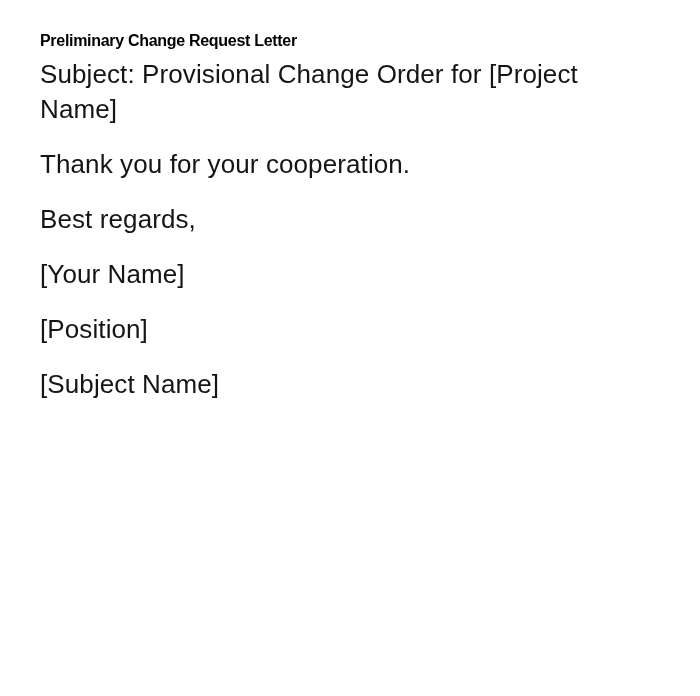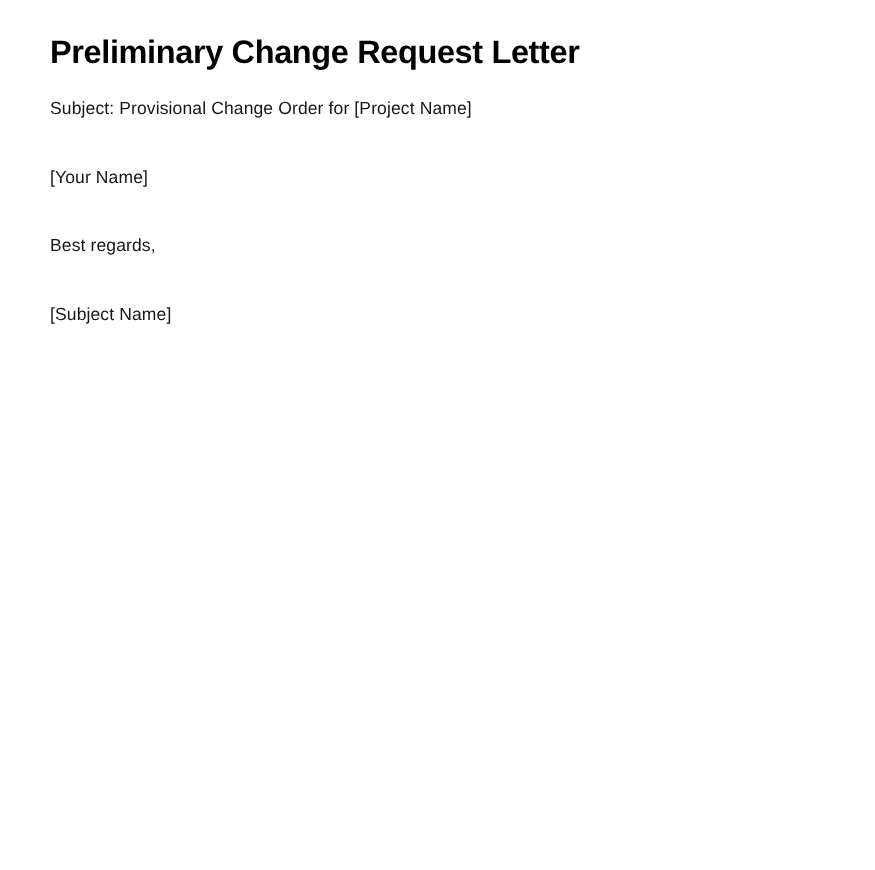--- a/index.html
+++ b/index.html
@@ -16,37 +16,39 @@
     }
     .page {
       position: relative;
       padding: 25px 40px 0 40px;
       box-sizing: border-box;
       width: 700px;
     }
     .title {
       font-family: "Liberation Sans", sans-serif;
       font-weight: 700;
-      font-size: 26px;
+      font-size: 16px;
       line-height: 32px;
       letter-spacing: -0.3px;
-      margin: 0 0 12px 0;
+      margin: 0 0 0 0;
       color: #000000;
     }
     .para {
-      font-size: 14px;
+      font-size: 26px;
       line-height: 35px;
       margin: 0 0 20px 0;
       color: #151515;
       letter-spacing: 0.1px;
       width: 610px;
     }
   </style>
 </head>
 <body>
 
 <div class="page">
   <h1 class="title">Preliminary Change Request Letter</h1>
   <p class="para">Subject: Provisional Change Order for [Project Name]</p>
+  <p class="para">Thank you for your cooperation.</p>
+  <p class="para">Best regards,</p>
   <p class="para">[Your Name]</p>
-  <p class="para">Best regards,</p>
+  <p class="para">[Position]</p>
   <p class="para">[Subject Name]</p>
 </div>
 
 </body></html>

